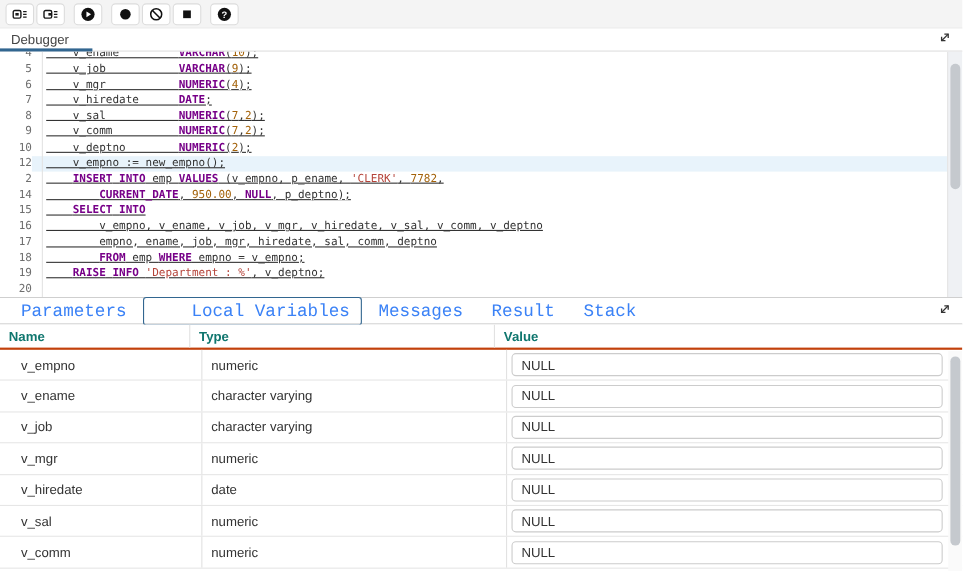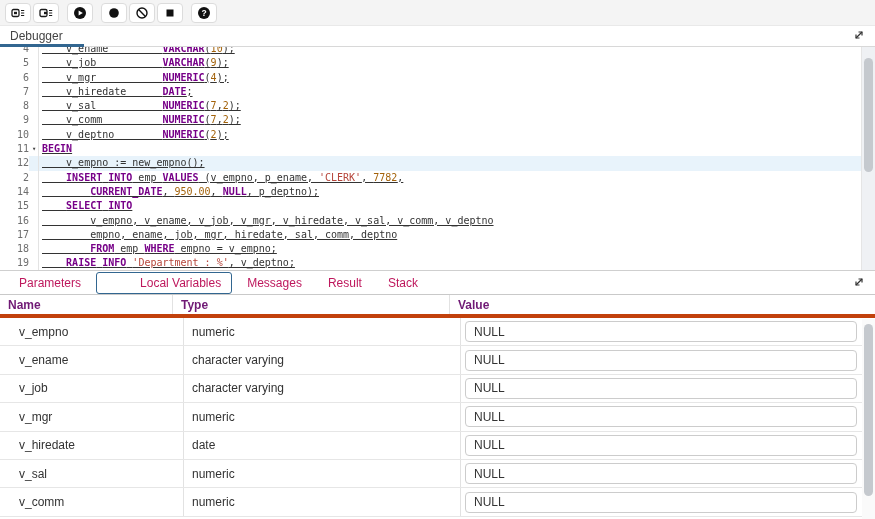--- a/index.html
+++ b/index.html
@@ -43,28 +43,28 @@
   .s { color:var(--str,#b5443a); }
 
   .vscroll { position:absolute; right:0; top:0; bottom:0; width:14px;
              background:#eff1f4; border-left:1px solid #e5e5e5; }
   .vthumb { position:absolute; left:2px; width:9px; background:#c5c9ce; border-radius:5px; }
   .editor .vthumb { top:11px; height:114px; }
 
   
   .tabbar-bottom { height:24px; background:#fff; border-bottom:1px solid #c9c9c9;
              display:flex; align-items:center; padding-left:8px; position:relative; }
-  .btab { font-size:12px; color:#be185d; padding:3px 10px; margin-right:4px;
-          border:1px solid transparent; border-radius:3px; cursor:pointer; }
+  .btab { font-size:16px; color:#3b82f6; padding:3px 10px; margin-right:4px;
+          border:1px solid transparent; border-radius:3px; cursor:pointer;font-family:Liberation Mono, monospace; }
   .btab.active { border-color:var(--accent,#326690);padding-left:43px; }
 
   
   .vartable { height:224px; position:relative; overflow:hidden; background:#fff; }
   .vhead { display:flex; height:23px; align-items:center; font-size:12px;
-           font-weight:bold; color:#701a75; border-bottom:4px solid #c2410c; }
+           font-weight:bold; color:#0f766e; border-bottom:2px solid #c2410c; }
   .col-name { width:173px; flex:none; padding-left:8px; border-right:1px solid #e2e2e2;
            height:100%; display:flex; align-items:center; }
   .col-type { width:277px; flex:none; padding-left:8px; border-right:1px solid #e2e2e2;
            height:100%; display:flex; align-items:center; }
   .col-value { flex:1; padding-left:8px; height:100%; display:flex; align-items:center; }
   .vrow { display:flex; height:28.4px; border-bottom:1px solid #e6e6e6;
           font-size:12px; color:#333;padding-left:11px; }
   .vrow .col-value { padding:0 18px 0 4px; }
   .vrow input { width:100%; height:21px; border:1px solid #ccc; border-radius:4px;
           padding:0 8px; font-size:12px; color:#333; background:#fff;
@@ -151,21 +151,20 @@
 
 <div class="editor">
   <div id="code-lines" class="code-lines">
       <div class="cline"><span class="lnum">4</span><span class="fold"></span><pre class="ctext"><span>    v_ename         </span><span class="k">VARCHAR</span><span>(</span><span class="n">10</span><span>);</span></pre></div>
       <div class="cline"><span class="lnum">5</span><span class="fold"></span><pre class="ctext"><span>    v_job           </span><span class="k">VARCHAR</span><span>(</span><span class="n">9</span><span>);</span></pre></div>
       <div class="cline"><span class="lnum">6</span><span class="fold"></span><pre class="ctext"><span>    v_mgr           </span><span class="k">NUMERIC</span><span>(</span><span class="n">4</span><span>);</span></pre></div>
       <div class="cline"><span class="lnum">7</span><span class="fold"></span><pre class="ctext"><span>    v_hiredate      </span><span class="k">DATE</span><span>;</span></pre></div>
       <div class="cline"><span class="lnum">8</span><span class="fold"></span><pre class="ctext"><span>    v_sal           </span><span class="k">NUMERIC</span><span>(</span><span class="n">7</span><span>,</span><span class="n">2</span><span>);</span></pre></div>
       <div class="cline"><span class="lnum">9</span><span class="fold"></span><pre class="ctext"><span>    v_comm          </span><span class="k">NUMERIC</span><span>(</span><span class="n">7</span><span>,</span><span class="n">2</span><span>);</span></pre></div>
       <div class="cline"><span class="lnum">10</span><span class="fold"></span><pre class="ctext"><span>    v_deptno        </span><span class="k">NUMERIC</span><span>(</span><span class="n">2</span><span>);</span></pre></div>
-      <div class="cline"><span class="lnum">11</span><span class="fold">▾</span><pre class="ctext"><span class="k">BEGIN</span></pre></div>
       <div class="cline active"><span class="lnum">12</span><span class="fold"></span><pre class="ctext"><span>    v_empno := new_empno();</span></pre></div>
       <div class="cline"><span class="lnum">2</span><span class="fold"></span><pre class="ctext"><span>    </span><span class="k">INSERT</span><span> </span><span class="k">INTO</span><span> emp </span><span class="k">VALUES</span><span> (v_empno, p_ename, </span><span class="s">'CLERK'</span><span>, </span><span class="n">7782</span><span>,</span></pre></div>
       <div class="cline"><span class="lnum">14</span><span class="fold"></span><pre class="ctext"><span>        </span><span class="k">CURRENT_DATE</span><span>, </span><span class="n">950.00</span><span>, </span><span class="k">NULL</span><span>, p_deptno);</span></pre></div>
       <div class="cline"><span class="lnum">15</span><span class="fold"></span><pre class="ctext"><span>    </span><span class="k">SELECT</span><span> </span><span class="k">INTO</span></pre></div>
       <div class="cline"><span class="lnum">16</span><span class="fold"></span><pre class="ctext"><span>        v_empno, v_ename, v_job, v_mgr, v_hiredate, v_sal, v_comm, v_deptno</span></pre></div>
       <div class="cline"><span class="lnum">17</span><span class="fold"></span><pre class="ctext"><span>        empno, ename, job, mgr, hiredate, sal, comm, deptno</span></pre></div>
       <div class="cline"><span class="lnum">18</span><span class="fold"></span><pre class="ctext"><span>        </span><span class="k">FROM</span><span> emp </span><span class="k">WHERE</span><span> empno = v_empno;</span></pre></div>
       <div class="cline"><span class="lnum">19</span><span class="fold"></span><pre class="ctext"><span>    </span><span class="k">RAISE</span><span> </span><span class="k">INFO</span><span> </span><span class="s">'Department : %'</span><span>, v_deptno;</span></pre></div>
       <div class="cline"><span class="lnum">20</span><span class="fold"></span><pre class="ctext"></pre></div>
     </div>

